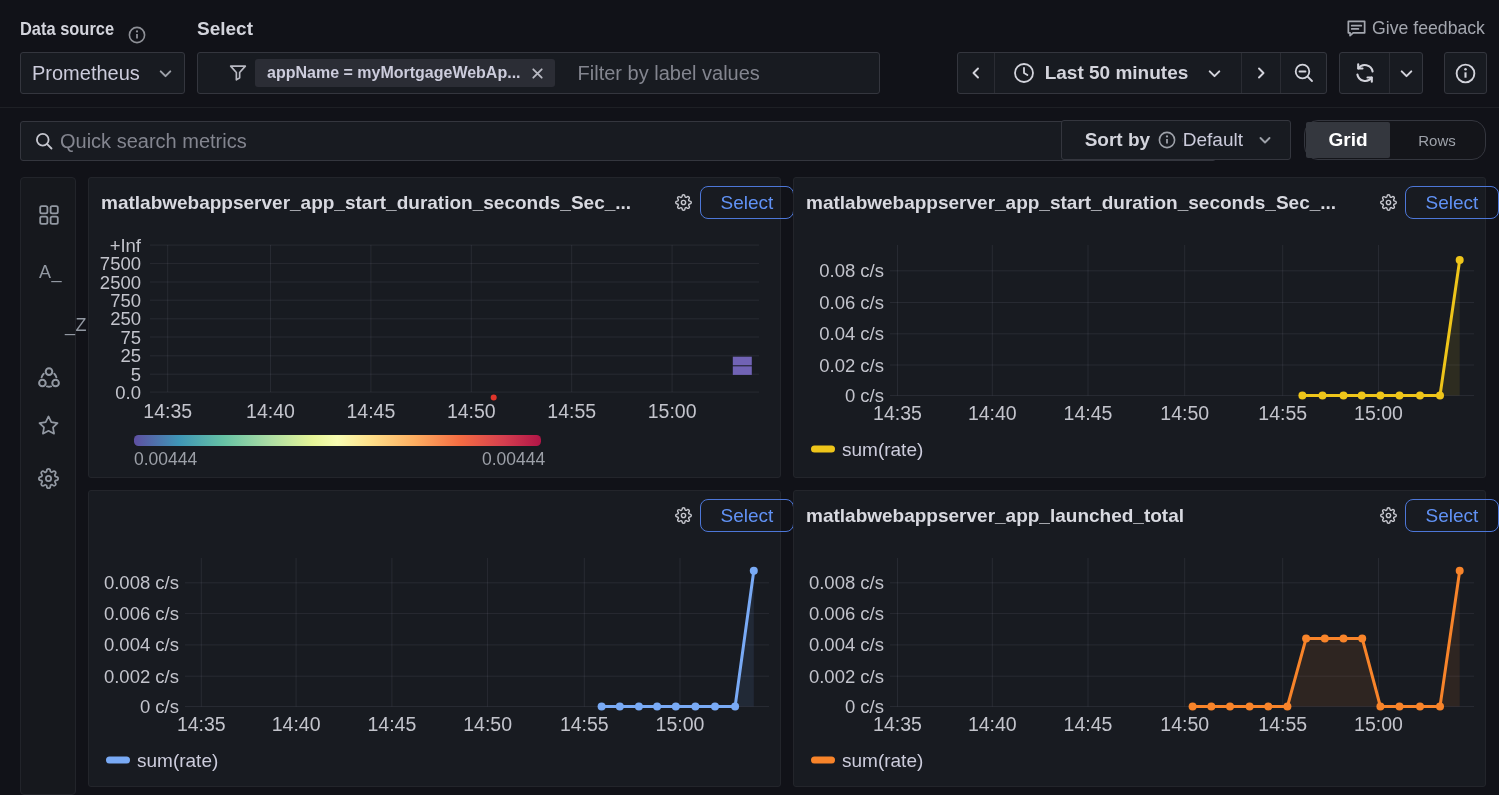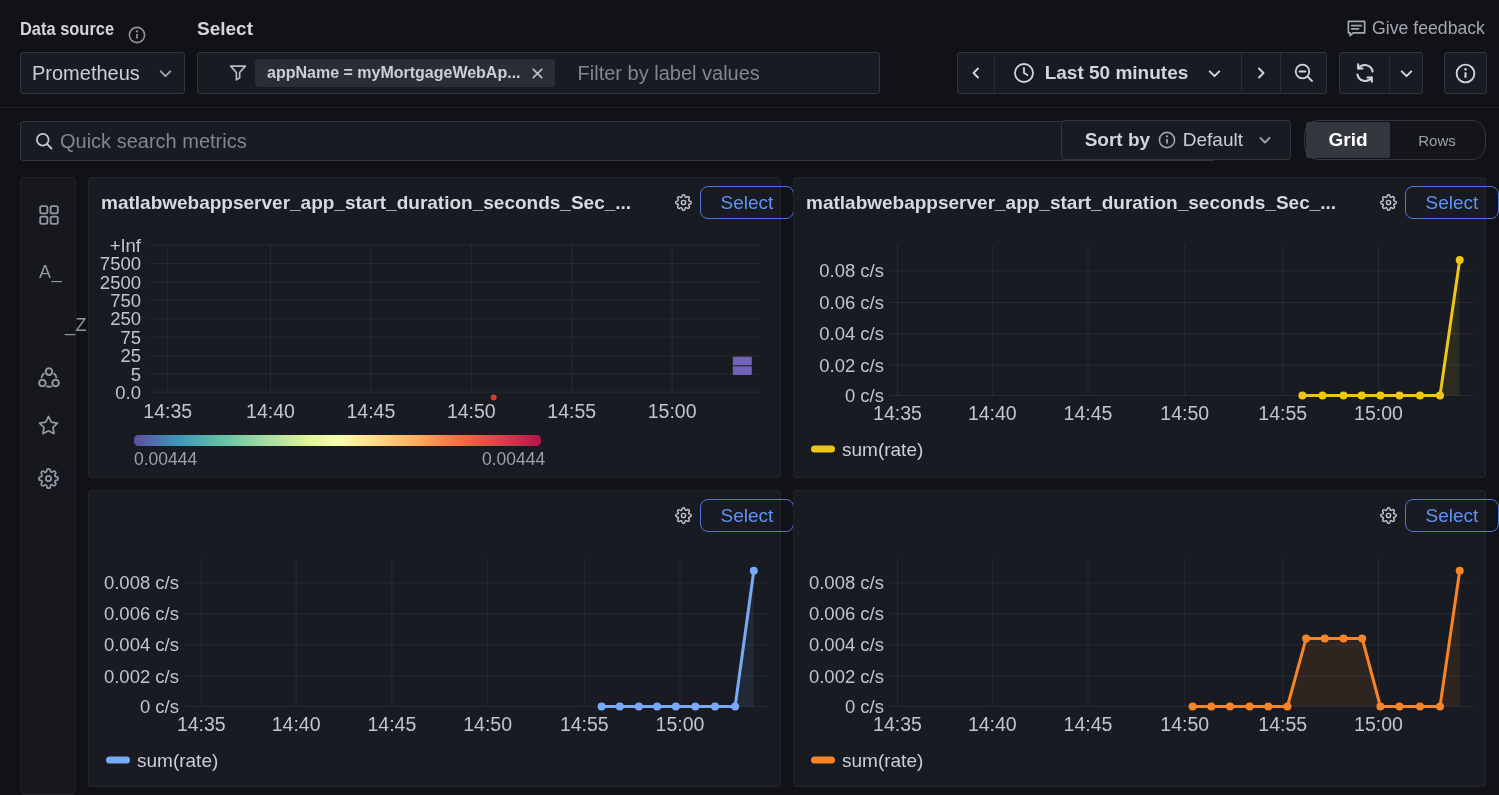--- a/index.html
+++ b/index.html
@@ -325,20 +325,21 @@
 <circle cx="586.8" cy="215.5" r="4" fill="#79aaf5"></circle>
 <circle cx="606.4" cy="215.5" r="4" fill="#79aaf5"></circle>
 <circle cx="626.0" cy="215.5" r="4" fill="#79aaf5"></circle>
 <circle cx="646.1" cy="215.5" r="4" fill="#79aaf5"></circle>
 <circle cx="664.8" cy="79.7" r="4" fill="#79aaf5"></circle>
 <rect x="17" y="265.5" width="24" height="7" rx="3.5" fill="#79aaf5"></rect>
 <text x="48" y="276" font-size="19" fill="#ccccdc" font-family="Liberation Sans, sans-serif">sum(rate)</text>
 </svg>
 </div>
 <div class="panel" style="left:793px; top:490px; width:693px; height:297px;">
+  <div class="ptitle">matlabwebappserver_app_launched_total</div>
   <div class="abs" style="left:586px; top:16px;"><svg width="17" height="17" viewBox="0 0 24 24" fill="none">
         <circle cx="12" cy="12" r="3" stroke="#c7c8cf" stroke-width="2"></circle>
         <path d="M19.4 15a1.65 1.65 0 0 0 .33 1.82l.06.06a2 2 0 0 1 0 2.83 2 2 0 0 1-2.83 0l-.06-.06a1.65 1.65 0 0 0-1.82-.33 1.65 1.65 0 0 0-1 1.51V21a2 2 0 0 1-2 2 2 2 0 0 1-2-2v-.09A1.65 1.65 0 0 0 9 19.4a1.65 1.65 0 0 0-1.82.33l-.06.06a2 2 0 0 1-2.83 0 2 2 0 0 1 0-2.83l.06-.06a1.65 1.65 0 0 0 .33-1.82 1.65 1.65 0 0 0-1.51-1H3a2 2 0 0 1-2-2 2 2 0 0 1 2-2h.09A1.65 1.65 0 0 0 4.6 9a1.65 1.65 0 0 0-.33-1.82l-.06-.06a2 2 0 0 1 0-2.83 2 2 0 0 1 2.83 0l.06.06a1.65 1.65 0 0 0 1.82.33H9a1.65 1.65 0 0 0 1-1.51V3a2 2 0 0 1 2-2 2 2 0 0 1 2 2v.09a1.65 1.65 0 0 0 1 1.51 1.65 1.65 0 0 0 1.82-.33l.06-.06a2 2 0 0 1 2.83 0 2 2 0 0 1 0 2.83l-.06.06a1.65 1.65 0 0 0-.33 1.82V9a1.65 1.65 0 0 0 1.51 1H21a2 2 0 0 1 2 2 2 2 0 0 1-2 2h-.09a1.65 1.65 0 0 0-1.51 1z" stroke="#c7c8cf" stroke-width="2" stroke-linejoin="round"></path>
       </svg></div>
   <div class="selbtn" style="left:611px; top:8px;">Select</div>
   <svg width="691" height="295" viewBox="0 0 691 295" xmlns="http://www.w3.org/2000/svg" style="position:absolute;left:0;top:0">
 <line x1="96" y1="91.8" x2="680" y2="91.8" stroke="rgba(204,204,220,0.09)" stroke-width="1"></line>
 <line x1="96" y1="122.6" x2="680" y2="122.6" stroke="rgba(204,204,220,0.09)" stroke-width="1"></line>
 <line x1="96" y1="153.9" x2="680" y2="153.9" stroke="rgba(204,204,220,0.09)" stroke-width="1"></line>
 <line x1="96" y1="185.2" x2="680" y2="185.2" stroke="rgba(204,204,220,0.09)" stroke-width="1"></line>

